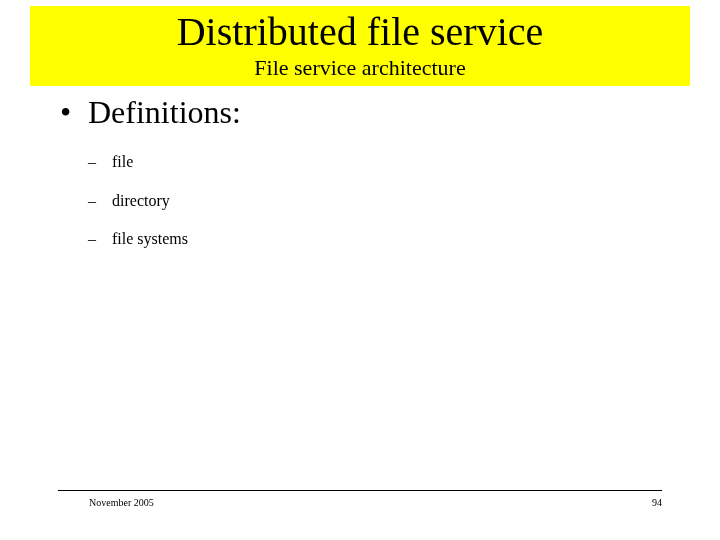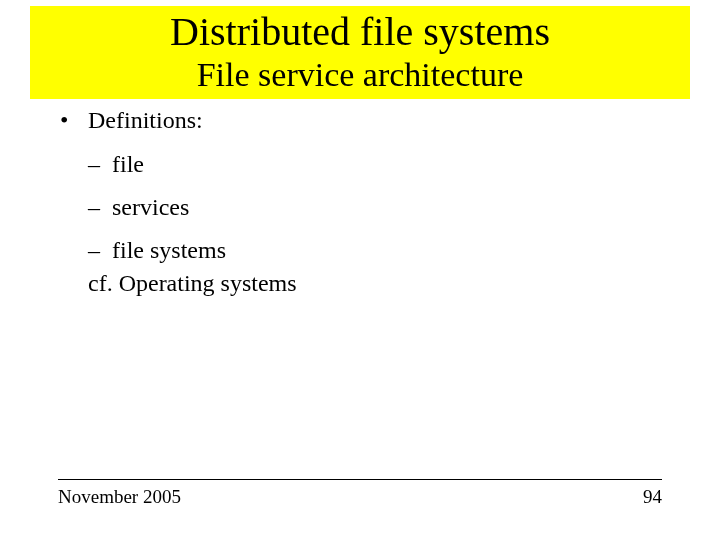--- a/index.html
+++ b/index.html
@@ -1,50 +1,49 @@
 <!DOCTYPE html>
 <html><head>
 <meta charset="utf-8">
 <style>
   * { margin: 0; padding: 0; box-sizing: border-box; }
   html, body { width: 720px; height: 540px; background: #fff; font-family: "Times New Roman", Times, serif; color: #000; }
   .slide { position: relative; width: 720px; height: 540px; }
   .title-block { background: #ffff00; margin: 6px 30px 0 30px; padding: 4px 0 6px 0; text-align: center; }
   .title { font-size: 40px; line-height: 1.1; }
-  .subtitle { font-size: 34px; line-height: 1.1; margin-top: 2px; }
+  .subtitle { font-size: 22px; line-height: 1.1; margin-top: 2px; }
   .body { margin: 6px 60px 0 60px; }
-  .b1 { font-size: 24px; line-height: 1.3; position: relative; padding-left: 28px; }
+  .b1 { font-size: 32px; line-height: 1.3; position: relative; padding-left: 28px; }
   .b1::before { content: "•"; position: absolute; left: 0; top: 0; }
   .sub { margin: 6px 0 0 28px; }
-  .b2 { font-size: 24px; line-height: 1.3; position: relative; padding-left: 24px; margin-top: 12px; }
+  .b2 { font-size: 16px; line-height: 1.3; position: relative; padding-left: 24px; margin-top: 18px; }
   .b2::before { content: "–"; position: absolute; left: 0; top: 0; }
   .b2-plain { font-size: 24px; line-height: 1.3; margin-top: 2px; }
   .footer { position: absolute; left: 0; right: 0; bottom: 38px; }
   .hr { border: none; border-top: 1.5px solid #000; margin: 0 58px 6px 58px; }
-  .footer-row { display: flex; justify-content: space-between; align-items: baseline; padding: 0 58px; font-size: 19px; }
+  .footer-row { display: flex; justify-content: space-between; align-items: baseline; padding: 0 58px; font-size: 10px; margin-left: 31px; }
   .footer-left { flex: 0 0 auto; }
   .footer-center { flex: 1 1 auto; text-align: center; }
   .footer-right { flex: 0 0 auto; text-align: right; min-width: 40px; }
 </style>
 </head>
 <body>
 <div class="slide">
 
 <div class="title-block">
-  <div class="title">Distributed file systems</div>
+  <div class="title">Distributed file service</div>
   <div class="subtitle">File service architecture</div>
 </div>
 
 <div class="body">
   <div class="b1">Definitions:</div>
   <div class="sub">
     <div class="b2">file</div>
-    <div class="b2">services</div>
+    <div class="b2">directory</div>
     <div class="b2">file systems</div>
-    <div class="b2-plain">cf. Operating systems</div>
   </div>
 </div>
 
 <div class="footer">
   <hr class="hr">
   <div class="footer-row">
     <div class="footer-left">November 2005</div>
     <div class="footer-right">94</div>
   </div>
 </div>

